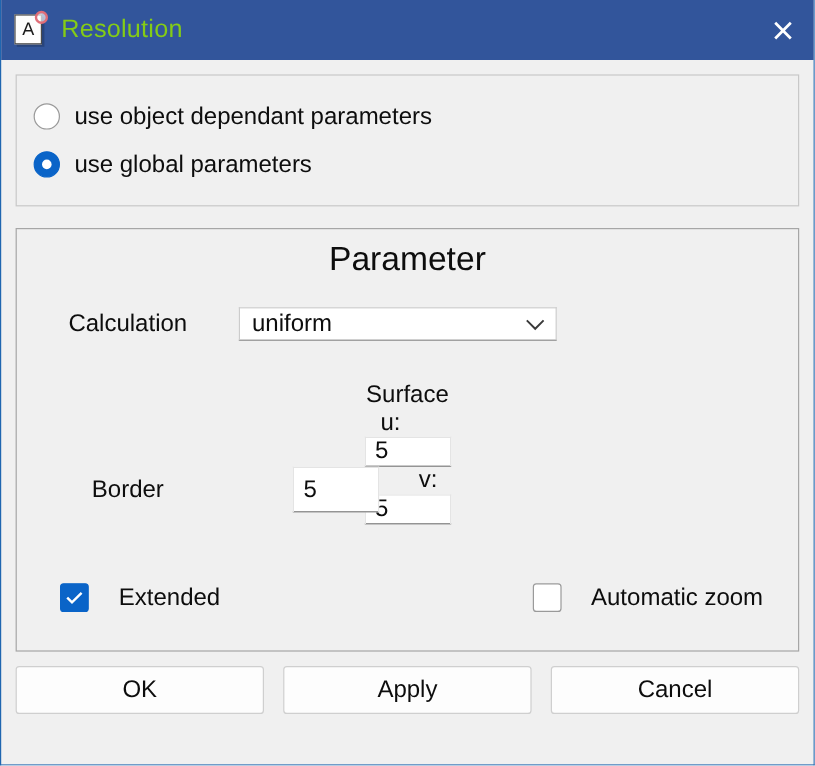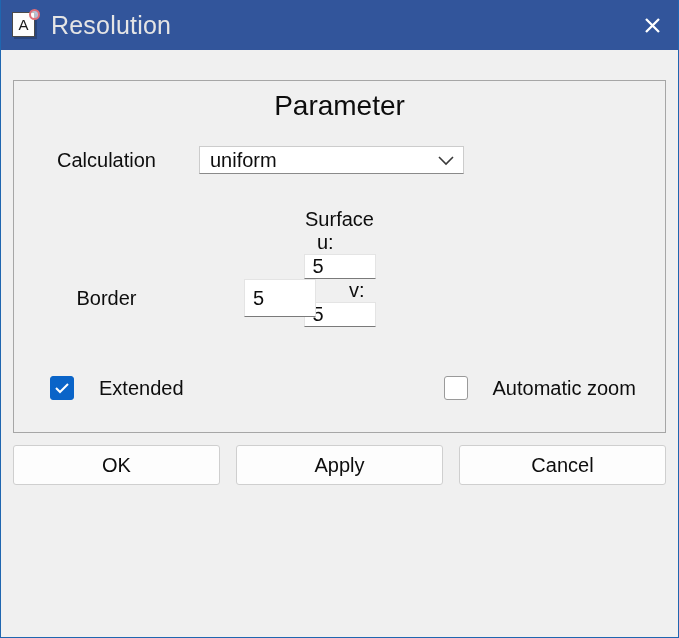--- a/index.html
+++ b/index.html
@@ -71,22 +71,22 @@
     right: -1px;
     top: -2px;
     width: 11px;
     height: 11px;
     border-radius: 50%;
     border: 2px solid #e06e78;
     box-sizing: border-box;
     background: rgba(255,255,255,0.65);
   }
   .titlebar-text {
-    color: #e5e5e5;
-    font-size: 25px;
+    color: #84cc16;
+    font-size: 21px;
     letter-spacing: 0.2px;
     white-space: nowrap;
   }
   .close-btn {
     position: absolute;
     right: 0;
     top: 0;
     width: 52px;
     height: 50px;
     display: flex;
@@ -299,20 +299,33 @@
     <div class="titlebar-text">Resolution</div>
     <div class="close-btn">
       <svg width="17" height="17" viewBox="0 0 17 17">
         <path d="M2 2 L15 15 M15 2 L2 15" stroke="#ffffff" stroke-width="2.3" fill="none"></path>
       </svg>
     </div>
   </div>
 
   <div class="body">
 
+    <div class="groupbox group-mode">
+
+      <div class="radio-row">
+        <span class="radio"></span>
+        <span class="radio-label">use object dependant parameters</span>
+      </div>
+
+      <div class="radio-row">
+        <span class="radio checked"></span>
+        <span class="radio-label">use global parameters</span>
+      </div>
+
+    </div>
 
     <div class="groupbox group-param">
 
       <div class="group-title">Parameter</div>
 
       <div class="param-row row-calc">
         <span class="field-label lbl-calc">Calculation</span>
         <div class="combo">
           <span class="combo-value">uniform</span>
           <span class="combo-arrow">

